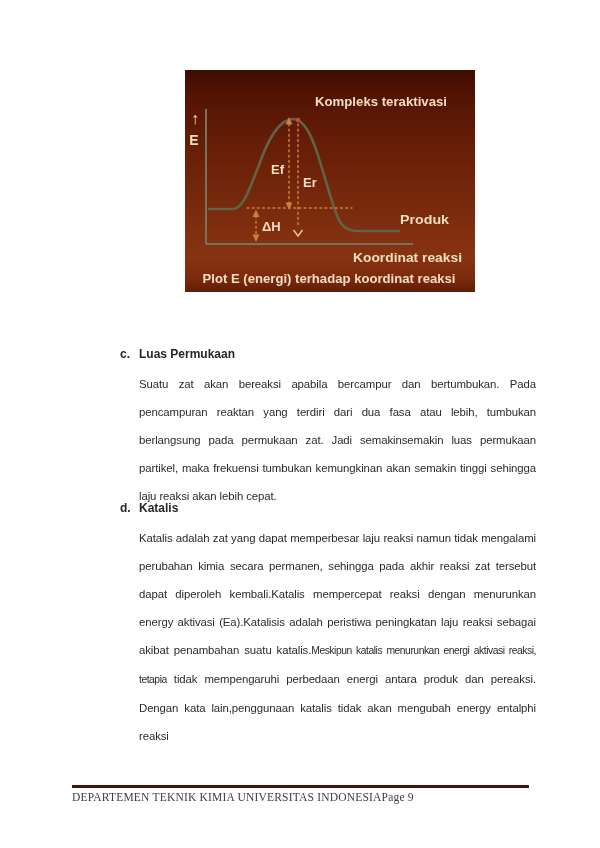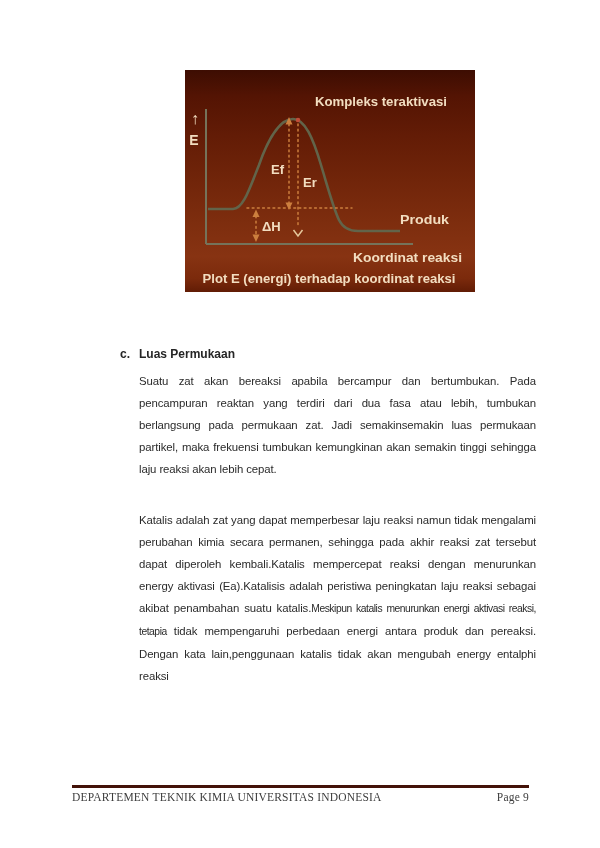--- a/index.html
+++ b/index.html
@@ -33,46 +33,44 @@
   .section { position:absolute; left:120px; width:418px; }
   .sec-c { top:347px; }
   .sec-d { top:501px; }
   .sec-head { font-size:12px; font-weight:bold; line-height:15px; }
   .sec-head .marker { display:inline-block; width:19px; }
   .par {
     margin-left:19px;
     margin-top:8px;
     width:397px;
     font-size:11.4px;
-    line-height:22px;
+    line-height:28px;
     text-align:justify;
     letter-spacing:-0.1px;
     color:#2a2a2a;
   }
   .par span.b { font-weight:normal; }
   .par span.cond { font-size:10.3px; letter-spacing:-0.45px; }
 
   
   .footer-rule {
     position:absolute;
     left:72px; top:785px;
     width:457px; height:3px;
     border:none;
   }
   .footer-row {
     position:absolute;
     left:72px; top:791px;
     width:457px;
     display:flex;
-    justify-content:space-between;
     font-family:"Liberation Serif", serif;
     font-size:11.5px;
     letter-spacing:0.2px;
     color:#3d3d3d;
-    gap:28px;
   }
 </style>
 </head>
 <body>
 
 <div class="figure">
   <svg viewBox="0 0 290 222">
 
     <line x1="21" y1="39" x2="21" y2="174" stroke="#75735a" stroke-width="2"></line>
     <line x1="21" y1="174" x2="228" y2="174" stroke="#75735a" stroke-width="2"></line>
@@ -114,20 +112,23 @@
 </div>
 
 <div class="section sec-c">
   <div class="sec-head">
     <span class="marker">c.</span><span>Luas Permukaan</span>
   </div>
   <p class="par"><span>Suatu zat akan bereaksi apabila bercampur dan bertumbukan. Pada pencampuran reaktan yang terdiri dari dua fasa atau lebih, tumbukan berlangsung pada permukaan zat. Jadi semakinsemakin luas permukaan partikel, maka frekuensi tumbukan kemungkinan akan semakin tinggi sehingga laju reaksi akan lebih cepat.</span></p>
 </div>
 
 <div class="section sec-d">
+  <div class="sec-head">
+    <span class="marker">d.</span><span>Katalis</span>
+  </div>
   <p class="par"><span>Katalis adalah zat yang dapat memperbesar laju reaksi namun tidak mengalami perubahan kimia secara permanen, sehingga pada akhir reaksi zat tersebut dapat diperoleh kembali.Katalis mempercepat reaksi dengan menurunkan energy aktivasi (Ea).</span><span class="b">Katalisis</span><span> adalah peristiwa peningkatan laju reaksi sebagai akibat penambahan suatu katalis.</span><span class="cond">Meskipun katalis menurunkan energi aktivasi reaksi, tetapia</span><span> tidak mempengaruhi perbedaan energi antara produk dan pereaksi. Dengan kata lain,penggunaan katalis tidak akan mengubah energy entalphi reaksi</span></p>
 </div>
 
 <div class="footer-rule" style="background: rgb(67, 18, 8);"></div>
 <div class="footer-row">
   <span>DEPARTEMEN TEKNIK KIMIA UNIVERSITAS INDONESIA</span>
   <span>Page 9</span>
 </div>
 
 </body></html>

